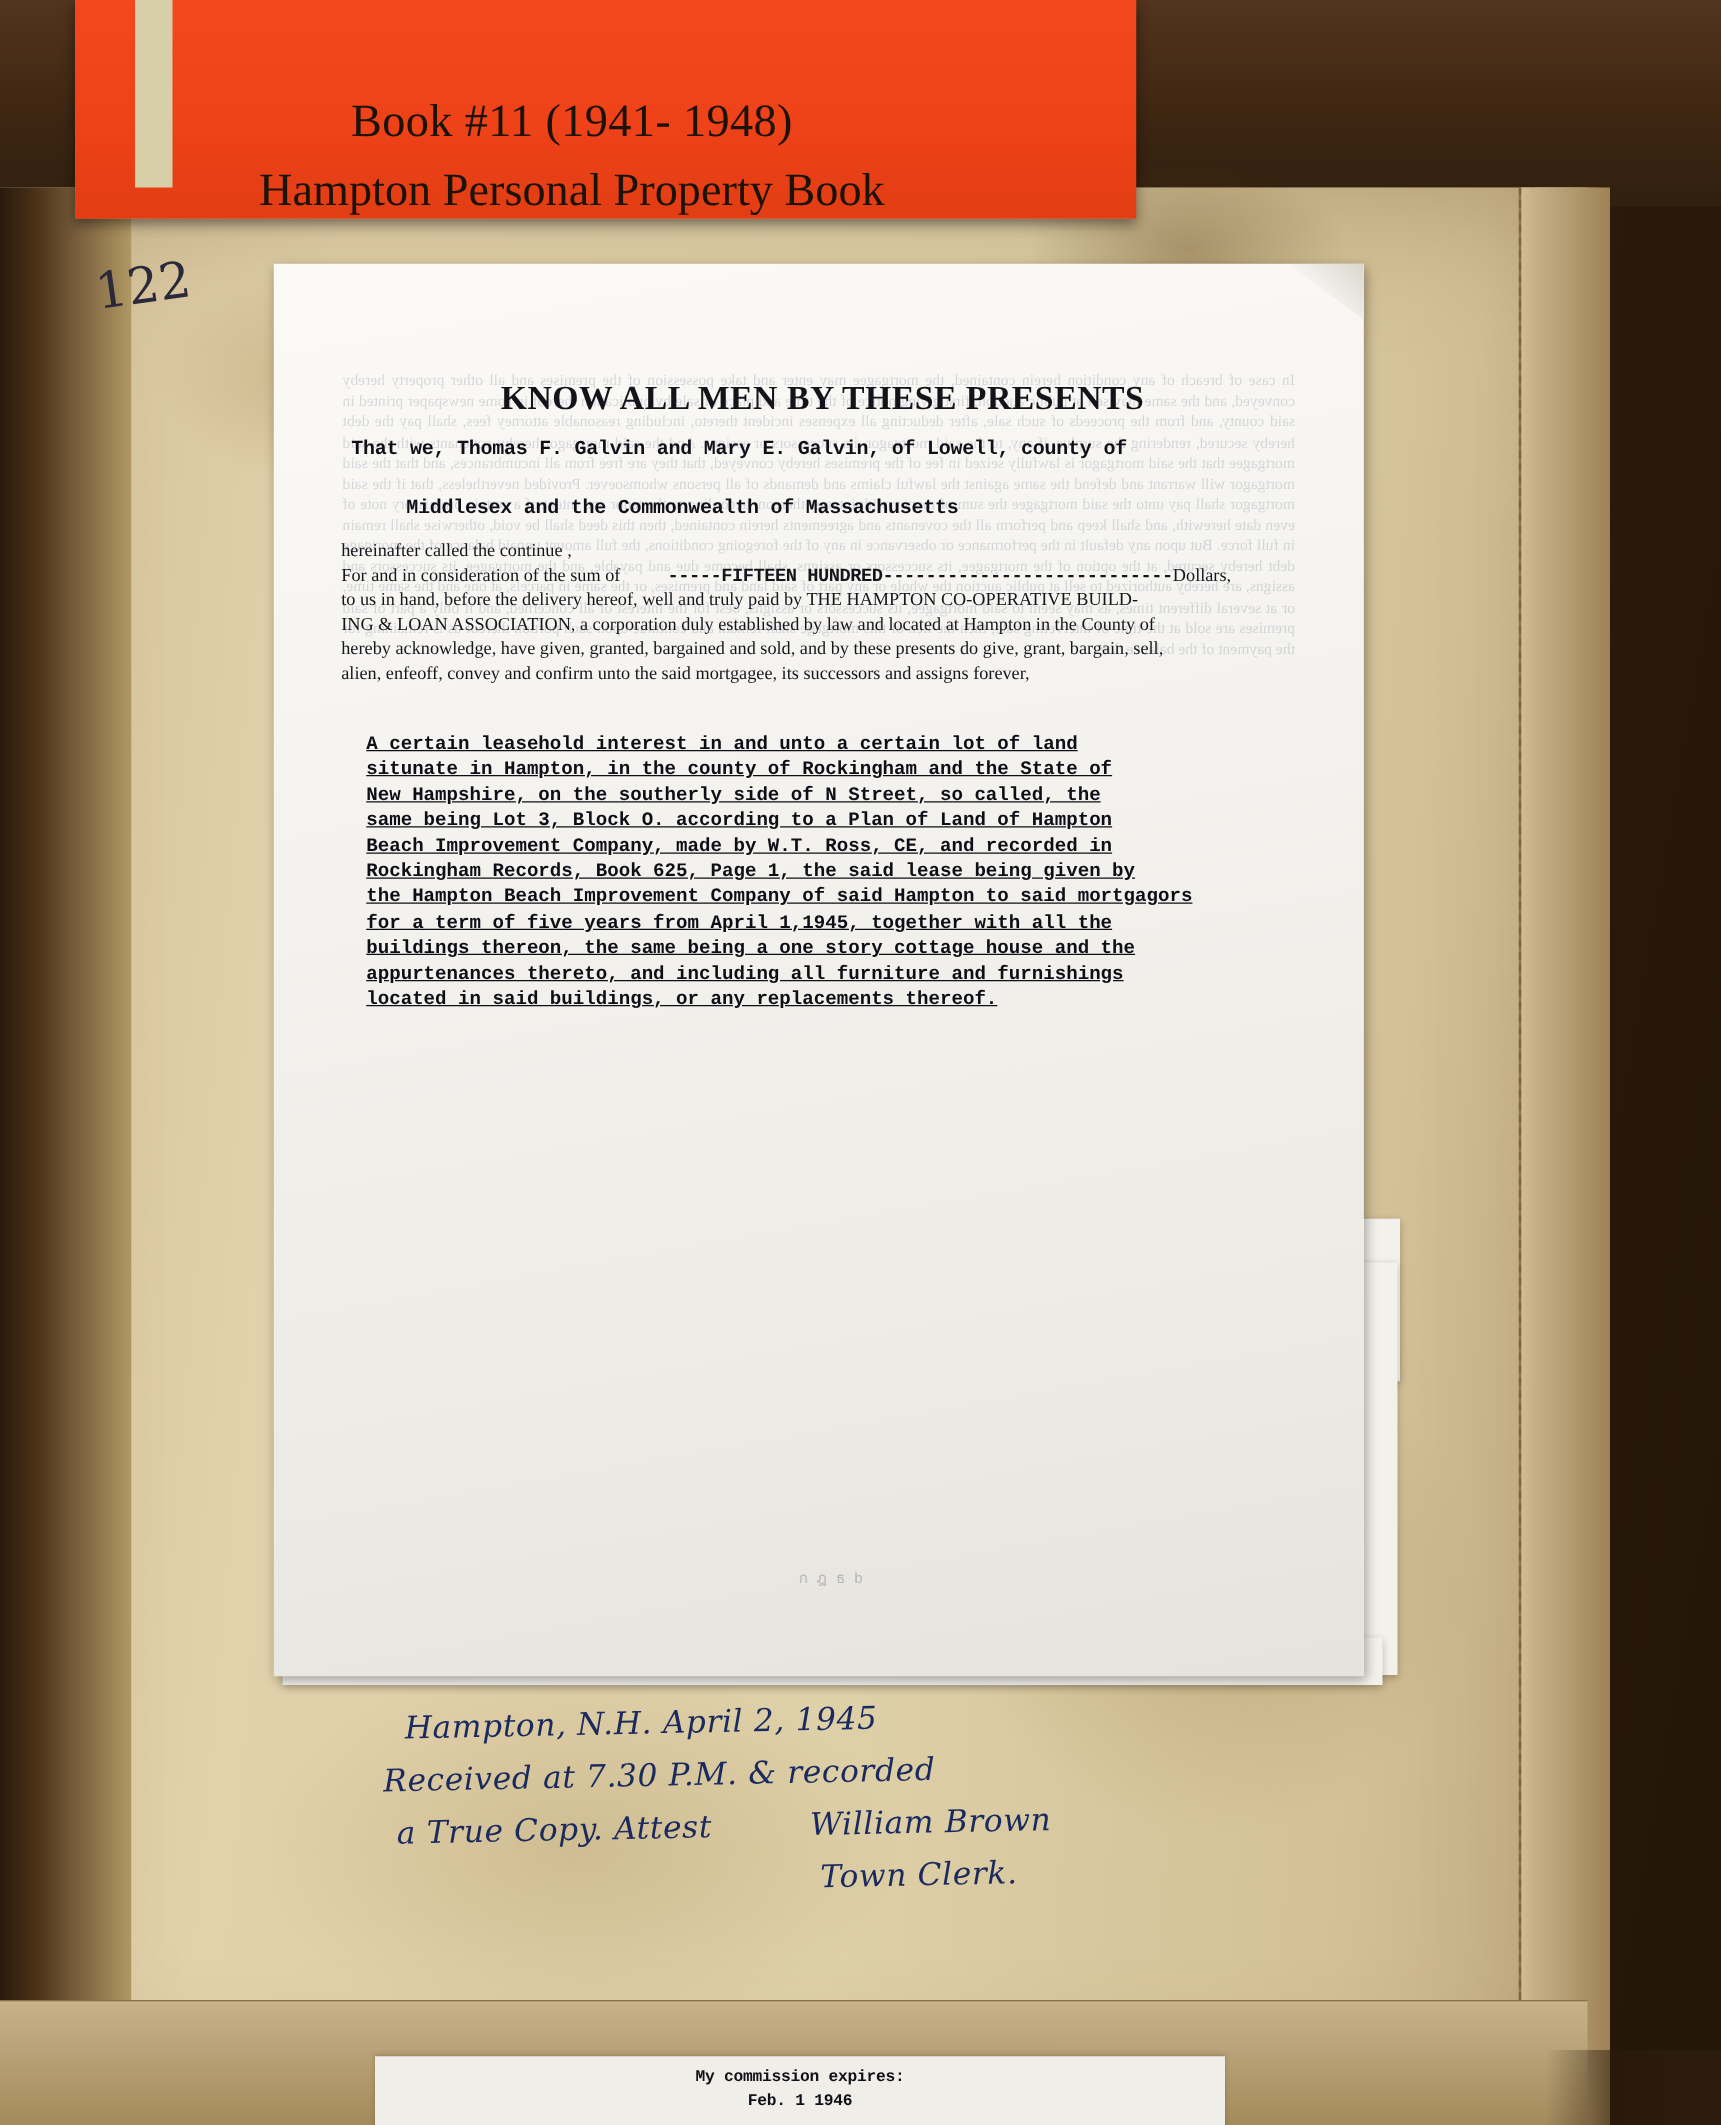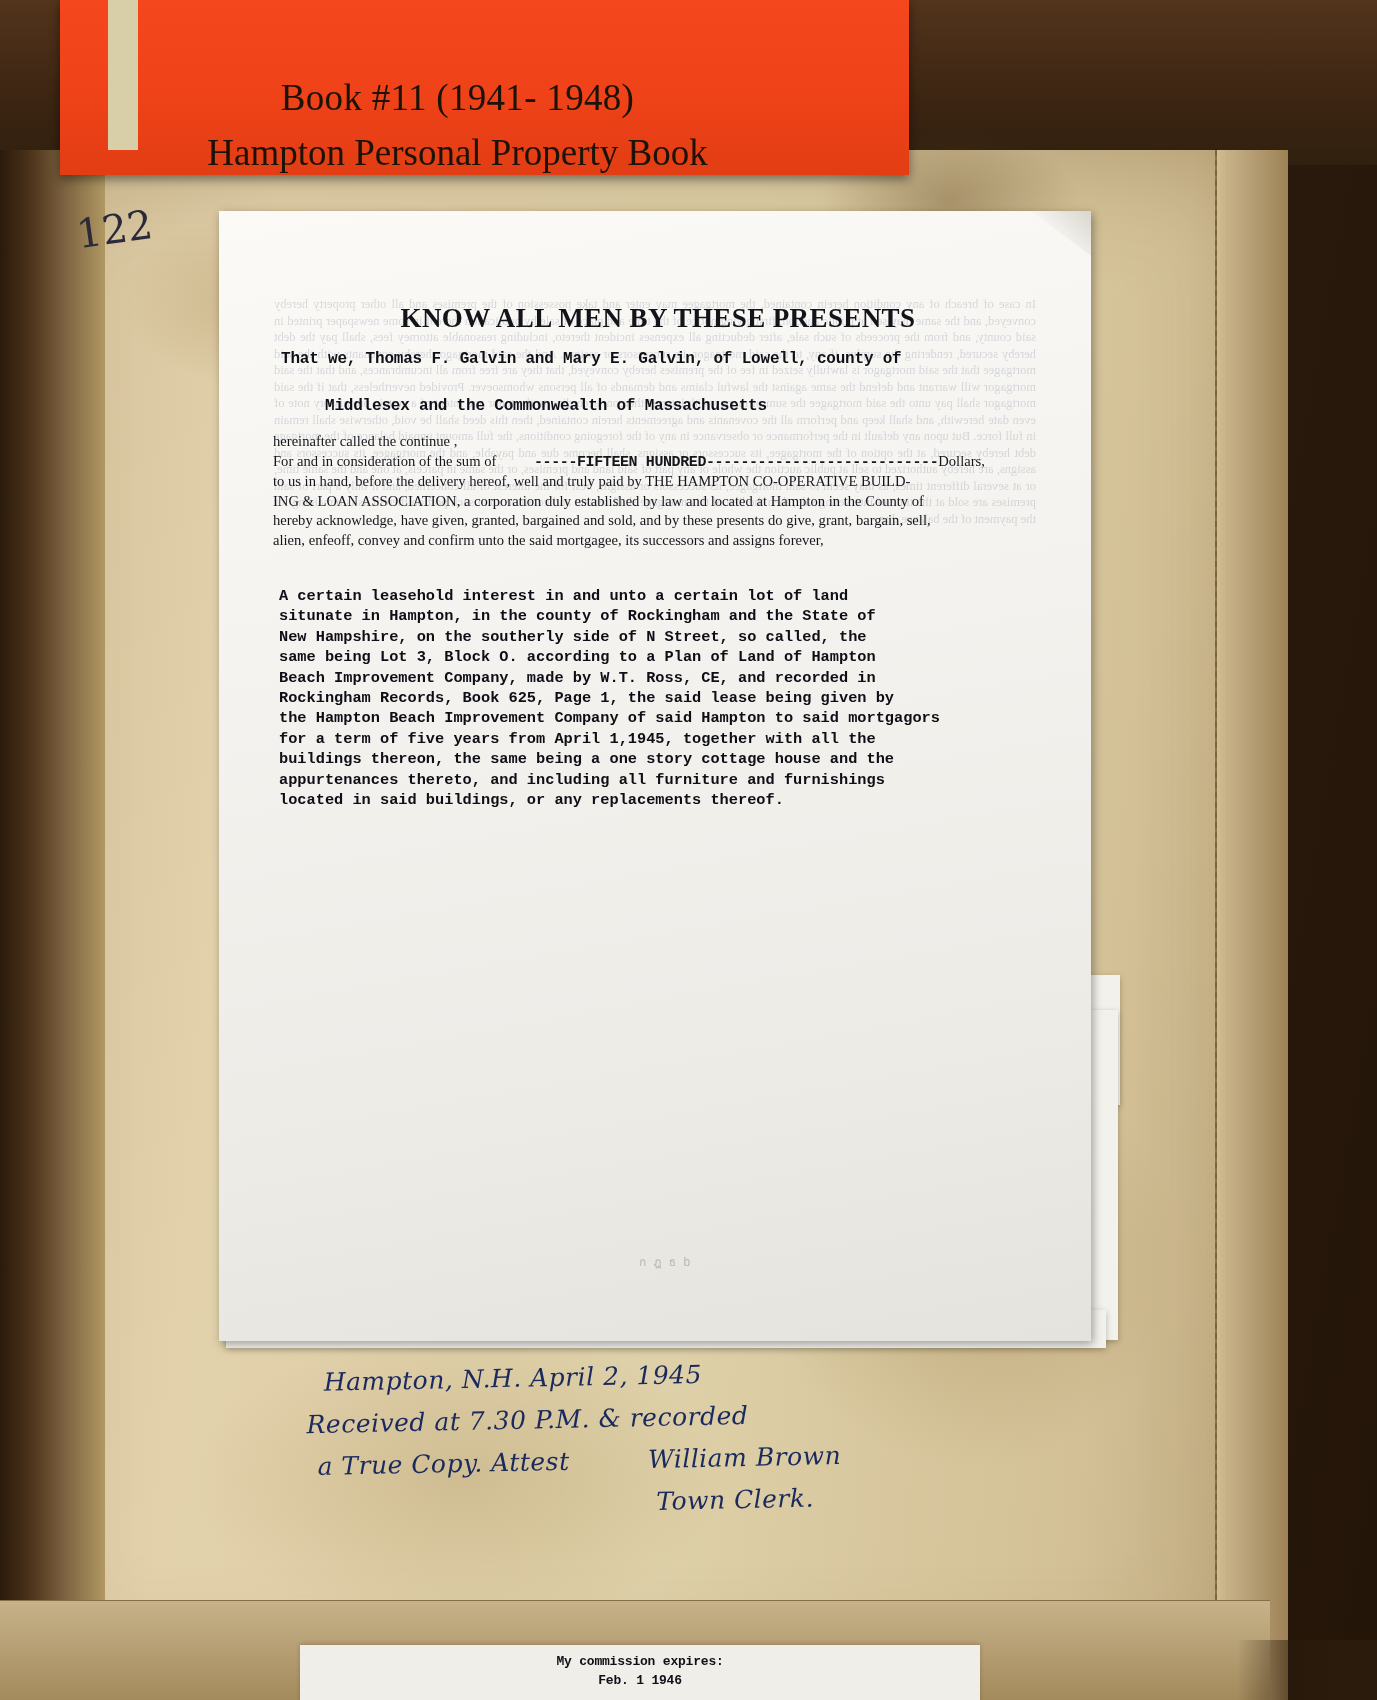--- a/index.html
+++ b/index.html
@@ -118,23 +118,23 @@
   #preamble{
     margin-top:16px;font-size:14.6px;line-height:19.5px;
     font-family:"Liberation Serif", serif;color:#15151c;text-align:justify;
   }
   #preamble .ln{display:block;white-space:nowrap;}
   .amount{
     font-family:"Liberation Mono", monospace;font-weight:bold;font-size:15px;
     letter-spacing:-.4px;
   }
   #legal-desc{
-    margin-top:36px;margin-left:6px;
+    margin-top:36px;margin-left:20px;
     font-family:"Liberation Mono", monospace;font-size:15.3px;
-    line-height:20.4px;font-weight:bold;color:#0e0e16;white-space:pre-wrap;
+    line-height:20.4px;font-weight:bold;color:#0e0e16;white-space:pre-wrap;text-decoration:underline;
   }
   
   #low-marks{
     position:absolute;left:420px;top:1045px;
     font-family:"Liberation Mono",monospace;font-size:12px;color:#8d8d98;
     line-height:15px;opacity:.55;
   }
   
   #recording-note{
     position:absolute;left:325px;top:1355px;width:650px;

